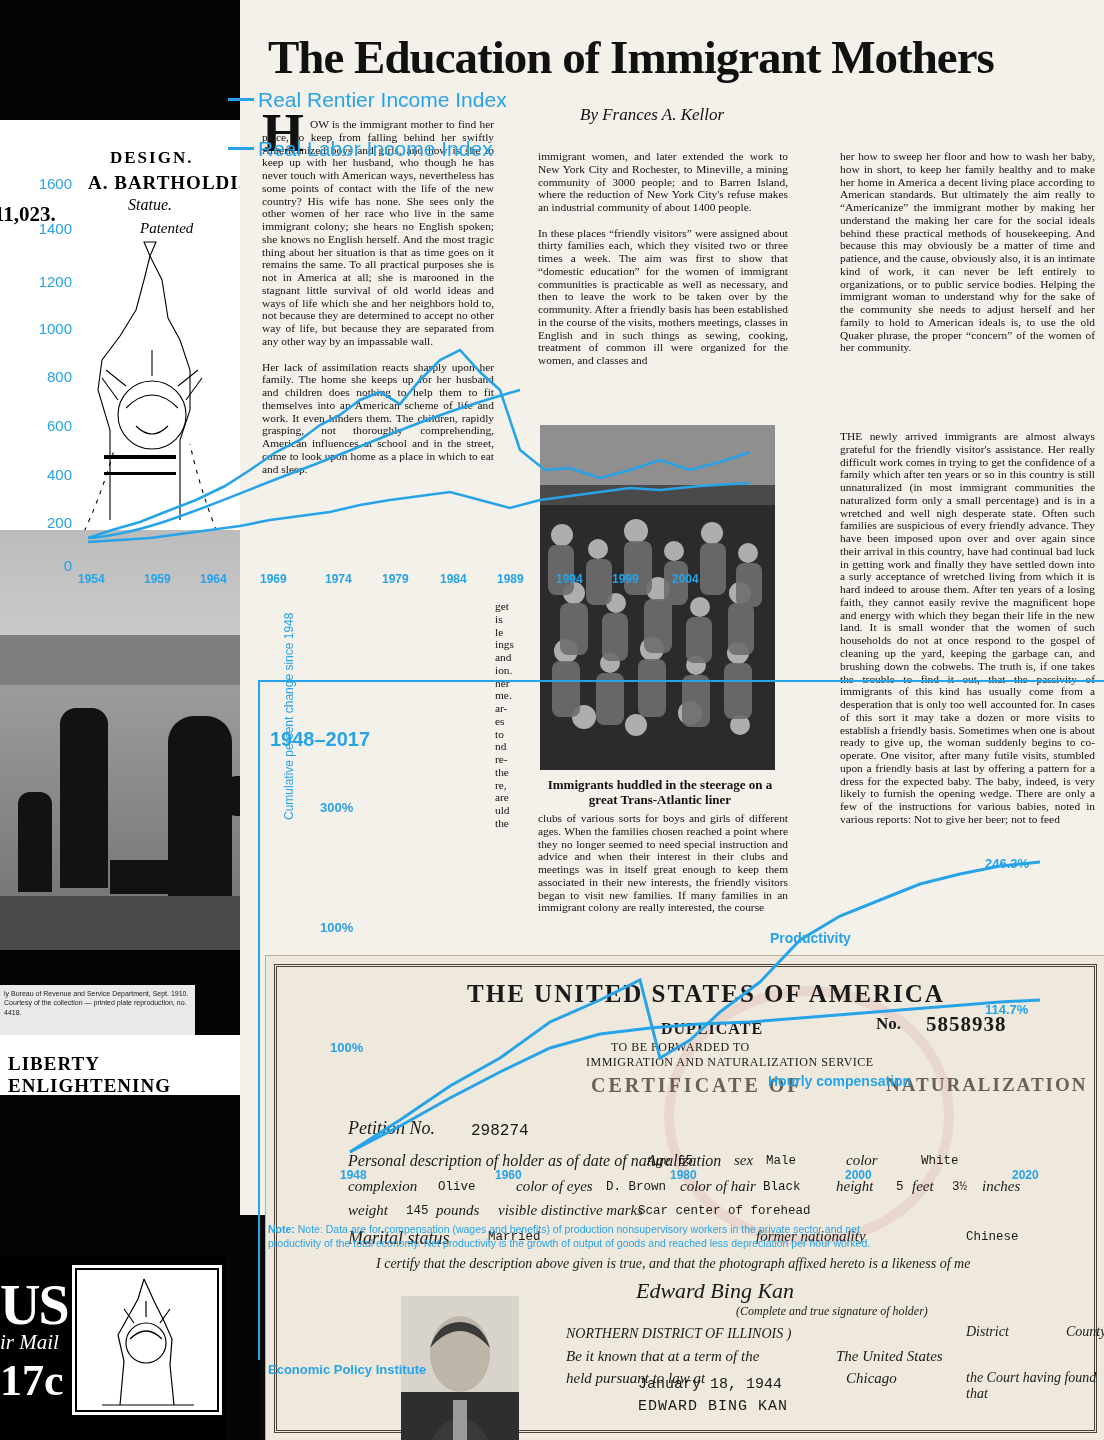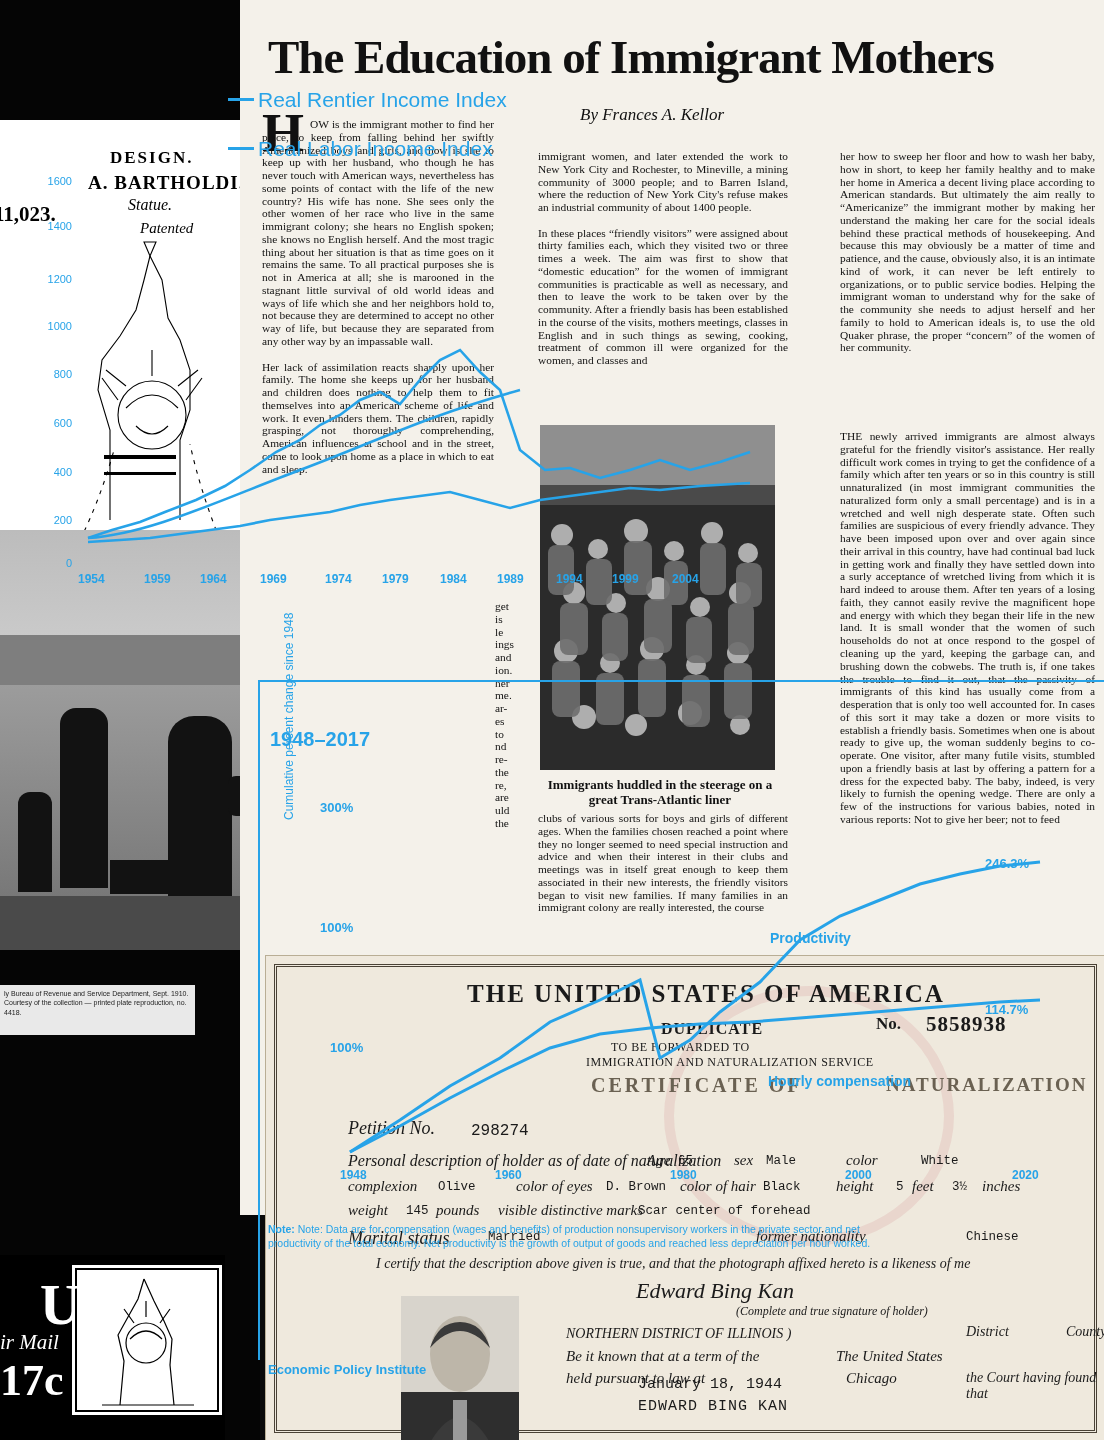--- a/index.html
+++ b/index.html
@@ -18,21 +18,21 @@
   .patent .pnum{position:absolute;left:-6px;top:82px;font-size:21px;font-weight:bold;letter-spacing:0px;}
   .statue-svg{position:absolute;left:40px;top:120px;}
 
   
   .libstrip{position:absolute;left:0;top:1035px;width:250px;height:60px;background:#fff;color:#000;}
   .libstrip span{position:absolute;left:8px;top:18px;font-size:19px;font-weight:bold;letter-spacing:1px;}
   .citebox{position:absolute;left:0;top:985px;width:195px;height:50px;background:#e9e9e9;color:#222;font-size:7px;line-height:1.35;padding:4px;box-sizing:border-box;font-family:"Liberation Sans",sans-serif;}
 
   
   .stamp{position:absolute;left:0;top:1255px;width:225px;height:185px;background:#000;color:#fff;overflow:hidden;}
-  .stamp .big{position:absolute;left:0px;top:18px;font-size:56px;font-weight:bold;letter-spacing:-2px;font-family:"Liberation Serif",serif;padding-left:40px;}
+  .stamp .big{position:absolute;left:0px;top:18px;font-size:56px;font-weight:bold;letter-spacing:-2px;font-family:"Liberation Serif",serif;}
   .stamp .mail{position:absolute;left:0px;top:75px;font-size:21px;font-style:italic;}
   .stamp .cents{position:absolute;left:0px;top:100px;font-size:44px;font-weight:bold;}
   .stamp .white{position:absolute;left:72px;top:10px;width:150px;height:150px;background:#fff;}
 
   
   .harbor{position:absolute;left:0;top:530px;width:520px;height:420px;background:linear-gradient(#bcbcbc 0%,#cfcfcf 35%,#9a9a9a 36%,#8d8d8d 100%);overflow:hidden;}
   .skyline{position:absolute;left:0;top:105px;width:520px;height:50px;background:#7e7e7e;}
   .water{position:absolute;left:0;top:155px;width:520px;height:265px;background:linear-gradient(#9c9c9c,#6f6f6f);}
   .figdark{position:absolute;background:#121212;}
 
@@ -67,21 +67,21 @@
   .cert .mono{font-family:"Liberation Mono",monospace;font-size:12.5px;}
   .portrait{position:absolute;left:135px;top:340px;width:118px;height:145px;background:#3c3c3c;overflow:hidden;}
   .seal{position:absolute;left:398px;top:30px;width:270px;height:240px;border-radius:50%;border:10px solid rgba(180,40,60,.18);opacity:.55;}
 
   
   .chart{position:absolute;left:0;top:0;width:1104px;height:1440px;pointer-events:none;}
   .lbl{position:absolute;font-family:"Liberation Sans",sans-serif;color:#27a3e8;}
   .legend1{left:258px;top:88px;font-size:21px;}
   .legend2{left:258px;top:137px;font-size:21px;}
   .legdash{position:absolute;width:26px;height:3px;background:#27a3e8;}
-  .ytick{position:absolute;font-size:11px;color:#27a3e8;font-family:"Liberation Sans",sans-serif;text-align:right;width:40px;}
+  .ytick{position:absolute;font-size:15px;color:#27a3e8;font-family:"Liberation Sans",sans-serif;text-align:right;width:40px;}
   .xtick{position:absolute;font-size:12px;color:#27a3e8;font-family:"Liberation Sans",sans-serif;font-weight:bold;}
   .chartbox2{position:absolute;left:258px;top:680px;width:846px;height:680px;border-left:2px solid #27a3e8;border-top:2px solid #27a3e8;box-sizing:border-box;}
   .title2{position:absolute;left:270px;top:702px;width:680px;font-size:20px;font-weight:bold;color:#27a3e8;font-family:"Liberation Sans",sans-serif;line-height:1.25;}
   .vaxis2{position:absolute;left:282px;top:820px;width:300px;transform:rotate(-90deg);transform-origin:left top;font-size:12px;color:#27a3e8;font-family:"Liberation Sans",sans-serif;}
   .src{position:absolute;font-size:10.5px;color:#27a3e8;font-family:"Liberation Sans",sans-serif;line-height:1.35;}
   .epi{position:absolute;left:268px;top:1362px;font-size:13px;font-weight:bold;color:#27a3e8;font-family:"Liberation Sans",sans-serif;}
   .pctlbl{position:absolute;font-size:13px;font-weight:bold;color:#27a3e8;font-family:"Liberation Sans",sans-serif;}
   .serieslbl{position:absolute;font-size:14px;font-weight:bold;color:#27a3e8;font-family:"Liberation Sans",sans-serif;}
 </style>
 </head>
@@ -123,20 +123,23 @@
     <div class="water"></div>
     <div class="figdark" style="left:60px;top:178px;width:48px;height:180px;border-radius:16px 16px 0 0;"></div>
     <div class="figdark" style="left:168px;top:186px;width:64px;height:180px;border-radius:26px 26px 0 0;"></div>
     <div class="figdark" style="left:18px;top:262px;width:34px;height:100px;border-radius:12px 12px 0 0;"></div>
     <div class="figdark" style="left:110px;top:330px;width:62px;height:34px;"></div>
     <div class="figdark" style="left:228px;top:246px;width:32px;height:40px;border-radius:8px;"></div>
     <div class="figdark" style="left:0;top:366px;width:520px;height:54px;background:#4a4a4a;"></div>
   </div>
 
   <div class="citebox">ly Bureau of Revenue and Service Department, Sept. 1910.  Courtesy of the collection — printed plate reproduction, no. 4418.</div>
+  <div class="libstrip">
+    <span>LIBERTY ENLIGHTENING</span>
+  </div>
 
   <div class="stamp">
     <div class="white">
       <svg width="150" height="150" viewBox="0 0 150 150">
         <g stroke="#000" fill="none" stroke-width="1.2">
           <path d="M48 140 L52 96 L46 70 L56 52 L66 34 L72 14"></path>
           <path d="M72 14 L82 36 L92 56 L100 74 L98 100 L102 140"></path>
           <circle cx="74" cy="78" r="20"></circle>
           <path d="M58 74 q16 -16 32 0"></path>
           <path d="M62 58 l-10 -14 M88 58 l10 -14 M74 52 l0 -16"></path>

